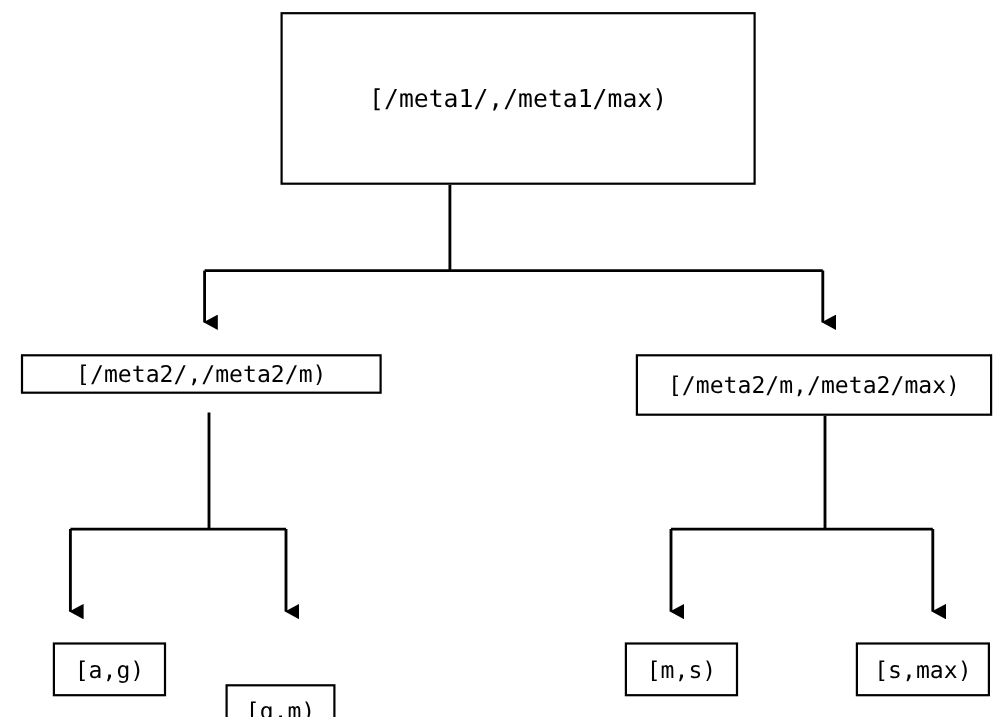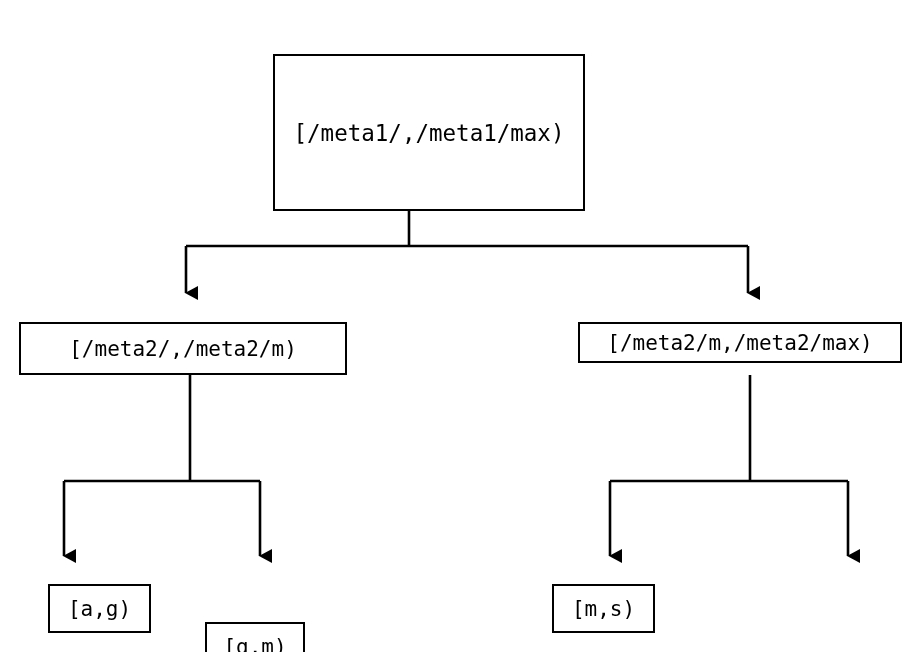--- a/index.html
+++ b/index.html
@@ -39,54 +39,53 @@
     z-index: 2;
   }
   .node-label {
     font-family: "DejaVu Sans Mono", "Liberation Mono", monospace;
     color: #000000;
     white-space: pre;
     letter-spacing: 0px;
   }
   
   #node-root {
-    left: 273px;
+    left: 255px;
     top: 11px;
-    width: 312px;
+    width: 432px;
     height: 157px;
-    margin-top: 43px;
   }
   #node-root .node-label {
     font-size: 22.5px;
   }
   
   #node-level2-left {
     left: 19px;
     top: 322px;
     width: 328px;
-    height: 53px;
+    height: 36px;
   }
   #node-level2-right {
     left: 578px;
     top: 322px;
     width: 324px;
-    height: 41px;
+    height: 56px;
   }
   #node-level2-left .node-label,
   #node-level2-right .node-label {
     font-size: 21px;
   }
   
   .leaf-box {
     top: 584px;
     height: 49px;
   }
   #node-leaf-ag   { left: 7px;   width: 103px; margin-left: 41px; }
   #node-leaf-gm   { left: 205px; width: 100px; margin-top: 38px; }
-  #node-leaf-ms   { left: 552px; width: 103px; }
+  #node-leaf-ms   { left: 568px; width: 103px; }
   #node-leaf-smax { left: 778px; width: 122px; }
   .leaf-box .node-label {
     font-size: 21px;
   }
 </style>
 </head>
 <body>
 
 <div id="diagram-root">
 
@@ -136,14 +135,17 @@
   </div>
 
   <div class="node-box leaf-box" id="node-leaf-gm">
     <span class="node-label">[g,m)</span>
   </div>
 
   <div class="node-box leaf-box" id="node-leaf-ms">
     <span class="node-label">[m,s)</span>
   </div>
 
+  <div class="node-box leaf-box" id="node-leaf-smax">
+    <span class="node-label">[s,max)</span>
+  </div>
 
 </div>
 
 </body></html>

